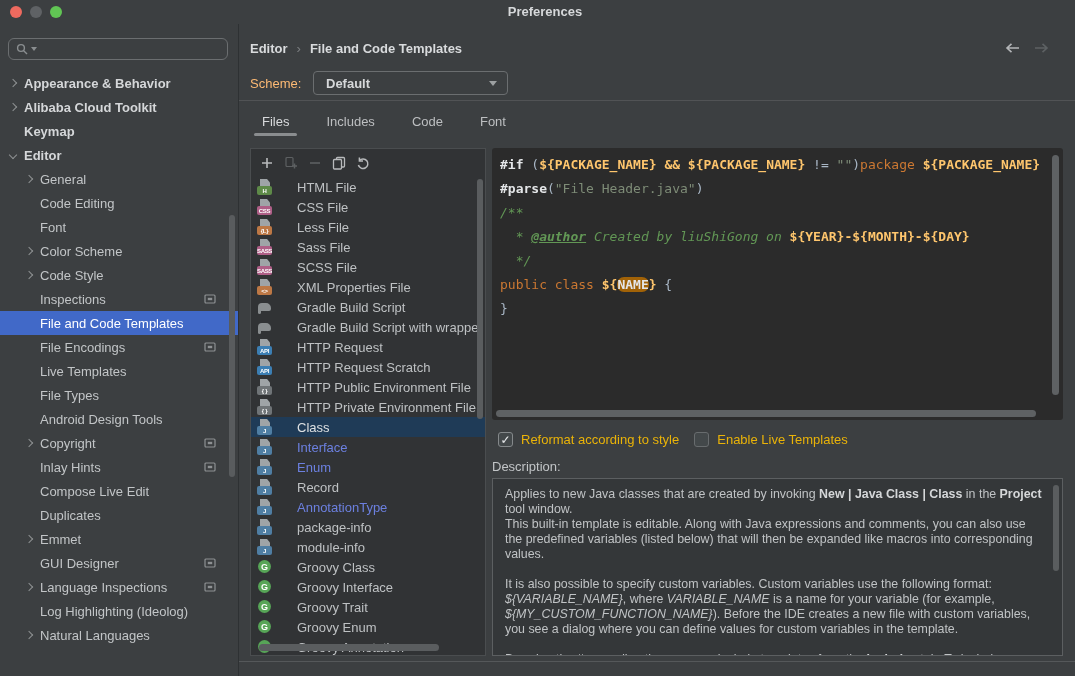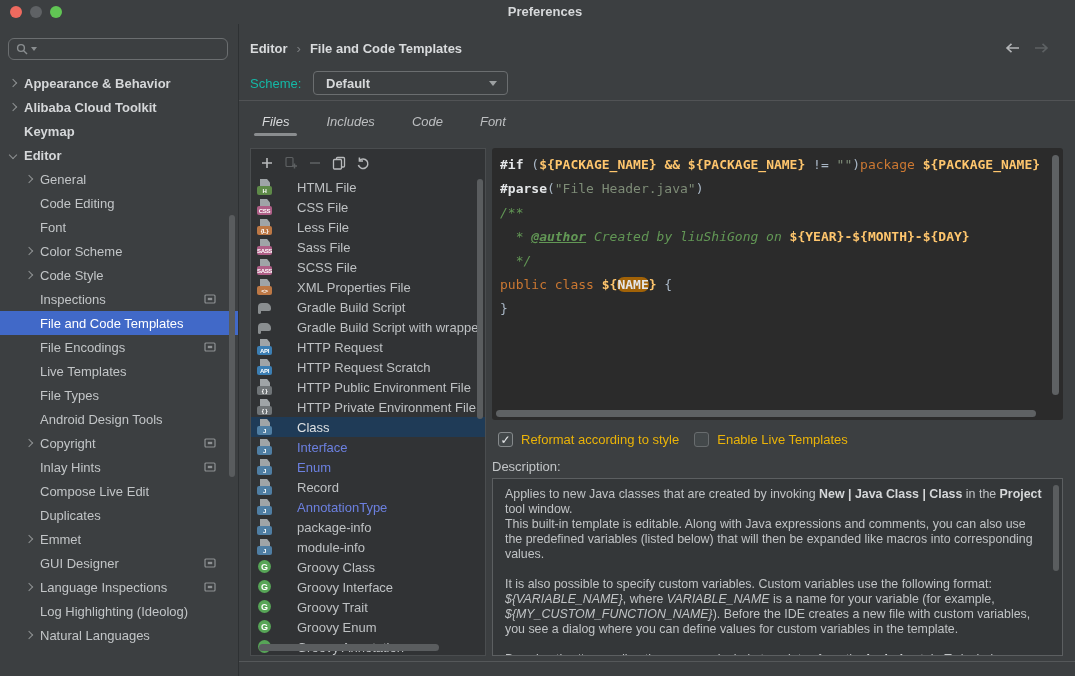--- a/index.html
+++ b/index.html
@@ -25,28 +25,28 @@
   .slot{flex:0 0 16px;display:flex;align-items:center;padding-left:2px;box-sizing:border-box;}
   .chv{display:inline-block;width:5px;height:5px;border:solid #8E9193;border-width:0 1.5px 1.5px 0;}
   .chv.right{transform:rotate(-45deg)}.chv.down{transform:rotate(45deg)}
   .scricon{margin-left:auto;margin-right:22px;color:#8E9193;display:flex;}
   .sb-scroll{position:absolute;left:229px;top:191px;width:6px;height:262px;background:#595C5E;border-radius:3px;}
   
   .crumb{position:absolute;left:250px;top:41px;font-size:13px;color:#D9DBDD;display:flex;gap:9px;align-items:center;}
   .crumb .seg{font-weight:bold}.crumb .sep{color:#7B7E80;font-weight:normal}
   .navarrows{position:absolute;top:41px;left:1004px;display:flex;gap:12px;align-items:center;}
   .arrow-b{color:#B4B6B8;display:flex}.arrow-f{color:#5D6163;display:flex}
-  .schemelab{position:absolute;left:250px;top:76px;font-size:13px;color:#14b8a6;}
+  .schemelab{position:absolute;left:250px;top:76px;font-size:13px;color:#fdba74;}
   .schemebox{position:absolute;left:313px;top:71px;width:195px;height:24px;border:1px solid #6B6E70;border-radius:4px;
              box-sizing:border-box;display:flex;align-items:center;padding:0 10px 0 12px;color:#D6D8DA;font-size:13px;font-weight:bold;}
   .dcaret{margin-left:auto;width:0;height:0;border-left:4.5px solid transparent;border-right:4.5px solid transparent;border-top:5px solid #9DA0A2;}
   .hsep{position:absolute;left:239px;top:100px;right:0;height:1px;background:#515355;}
   
   .tabs{position:absolute;left:254px;top:112px;display:flex;gap:21px;font-size:13px;color:#BDBFC1;}
-  .tab{position:relative;padding:2px 8px;cursor:default;font-style:italic;}
+  .tab{position:relative;padding:2px 8px;cursor:default;}
   .tab.active{color:#D8DADC;}
   .tab.active::after{content:"";position:absolute;left:0;right:0;bottom:-5px;height:3px;background:#8A8D8F;border-radius:2px;}
   
   .tpanel{position:absolute;left:250px;top:148px;width:236px;height:508px;background:#313335;border:1px solid #4A4D4F;
           box-sizing:border-box;overflow:hidden;}
   .ttoolbar{height:28px;display:flex;align-items:center;padding-left:9px;gap:10px;}
   .tbi{width:14px;height:14px;color:#B8BABC;display:flex;cursor:default;}
   .tbi.dim{color:#5D6062;}
   .tlist{position:absolute;left:0;top:28px;right:0;bottom:0;}
   .lrow{display:flex;align-items:center;height:20px;padding-left:6px;gap:24px;font-size:13px;color:#BEC1C3;white-space:nowrap;overflow:hidden;}

